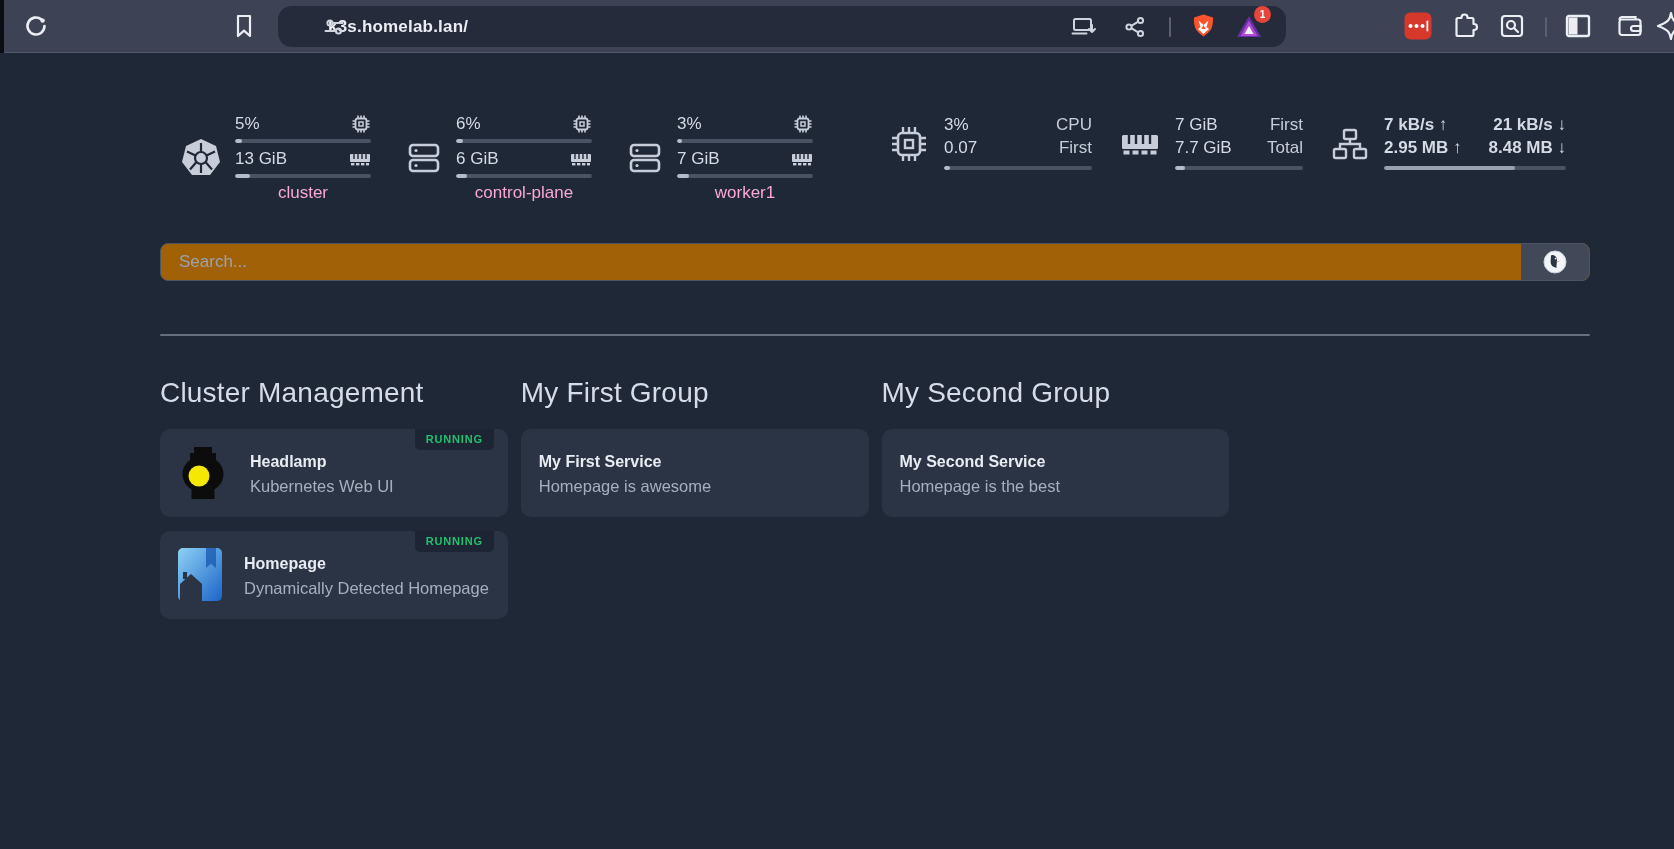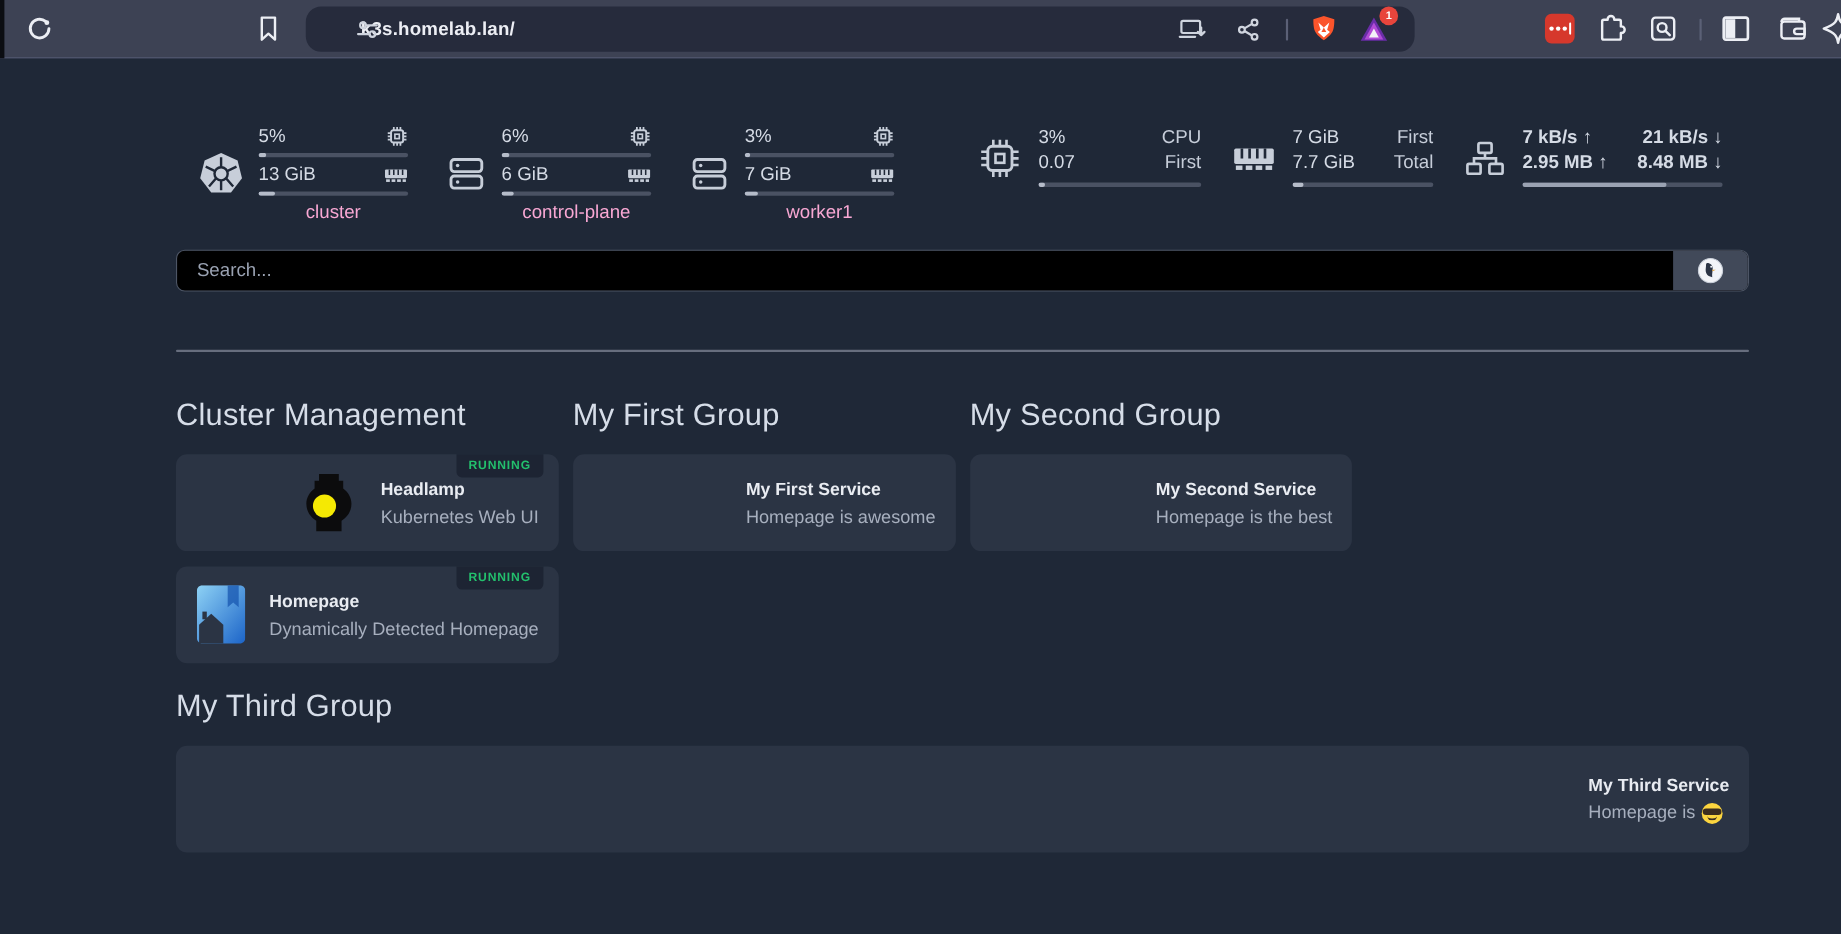--- a/index.html
+++ b/index.html
@@ -30,32 +30,32 @@
   .bar-fill { height:100%; background:#b5bcc9; border-radius:2px; }
   .node-label { text-align:center; font-size:17px; color:#f9a8d4; margin-top:4px; }
   .res-widgets { margin-left:auto; display:flex; gap:28px; align-items:center; }
   .res { display:flex; align-items:center; gap:15px; }
   .res-col .metric-line { height:23px; }
   .res-col.w-cpu { width:148px; } .res-col.w-mem { width:128px; } .res-col.w-net { width:182px;font-weight:bold; }
   .res .bar { margin-top:7px; }
   .muted { color:#c6cdd9; }
 
   
-  .searchbar { margin-top:24px; height:38px; background:#000000; border:1px solid #4d5565; border-radius:8px; display:flex; overflow:hidden; }
+  .searchbar { margin-top:40px; height:38px; background:#a16207; border:1px solid #4d5565; border-radius:8px; display:flex; overflow:hidden; }
   .searchbar input { flex:1; background:transparent; border:none; outline:none; padding:0 18px; font-size:17px; color:#e8ebf1; font-family:"Liberation Sans",sans-serif; }
   .searchbar input::placeholder { color:#9aa2b2; opacity:1; }
   .search-btn { width:68px; background:#414959; display:flex; align-items:center; justify-content:center; cursor:pointer; }
 
   .divider { margin-top:53px; height:2px; background:#676e7e; border-radius:1px; }
 
   
   .groups { margin-top:40px; display:grid; grid-template-columns:repeat(4,1fr); gap:22px 13px; }
   .group-full { grid-column:1 / -1; }
   .group h2 { font-size:28px; font-weight:500; color:#d6dde8; letter-spacing:.2px; line-height:34px; margin-bottom:19px; }
-  .card { position:relative; display:flex; align-items:center; gap:22px; min-height:88px; background:#2b3444; border-radius:10px; padding:14px 18px; cursor:pointer; text-decoration:none;justify-content:flex-end; }
+  .card { position:relative; display:flex; align-items:center; gap:22px; min-height:88px; background:#2b3444; border-radius:10px; padding:14px 18px; cursor:pointer; text-decoration:none; }
   .card + .card { margin-top:14px; }
   .card.tall { min-height:97px; }
   .svc-name { font-size:16px; font-weight:700; color:#e9ecf2; line-height:26px; }
   .svc-desc { font-size:16.5px; color:#a7afbe; line-height:23px; display:flex; align-items:center; gap:6px; }
   .badge { position:absolute; top:0; right:14px; background:#1d2433; color:#23c06d; font-size:11px; font-weight:bold; letter-spacing:.8px; padding:4px 11px 5px; border-radius:0 0 5px 5px; }
   .sun-emoji { position:relative; width:19px; height:19px; border-radius:50%; background:#fcd53f; display:inline-block; }
   .sun-emoji::before { content:""; position:absolute; left:1px; right:1px; top:5px; height:6px; background:#3b2d20; border-radius:3px; }
   .sun-emoji::after { content:""; position:absolute; left:5px; right:5px; bottom:3px; height:3px; border-bottom:2px solid #3b2d20; border-radius:0 0 8px 8px; }
 
   svg { display:block; }
@@ -474,27 +474,14 @@
     <section class="group">
       <h2>My Second Group</h2>
       <div class="card">
         <div class="svc-text">
           <div class="svc-name">My Second Service</div>
           <div class="svc-desc">Homepage is the best</div>
         </div>
       </div>
     </section>
 
-    <section class="group group-full">
-      <h2>My Third Group</h2>
-      <div class="card tall">
-        <div class="svc-text">
-          <div class="svc-name">My Third Service</div>
-          <div class="svc-desc">
-            <span>Homepage is</span>
-
-            <span class="sun-emoji"></span>
-          </div>
-        </div>
-      </div>
-    </section>
   </div>
 </div>
 
 </body></html>

